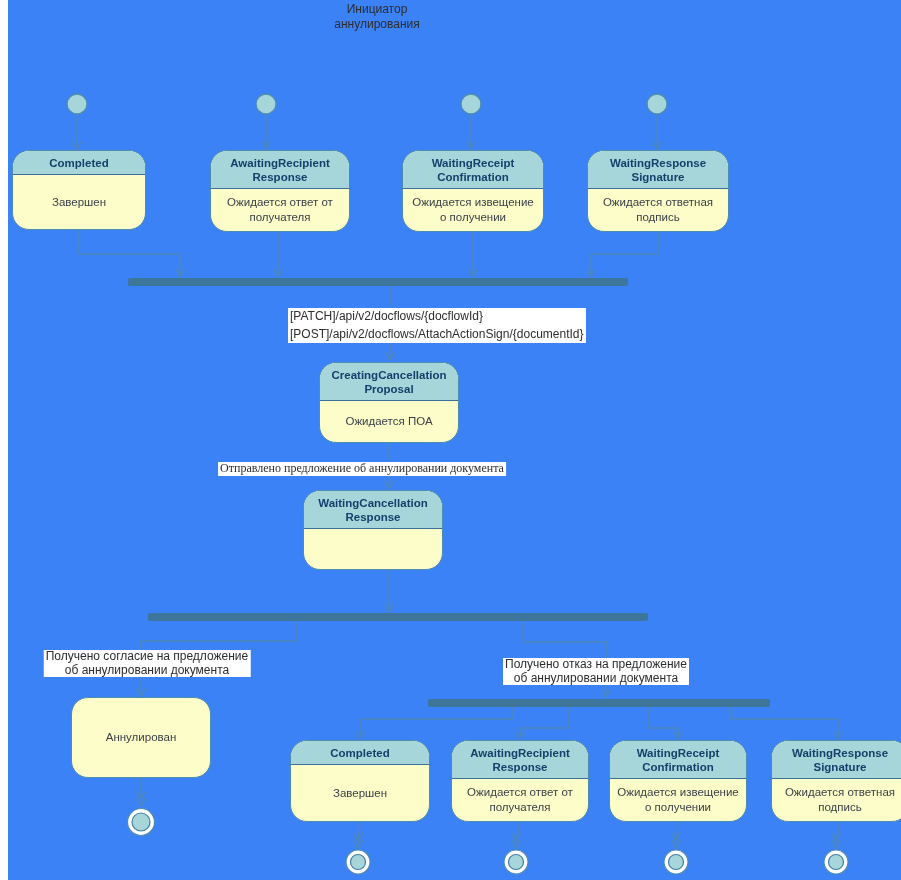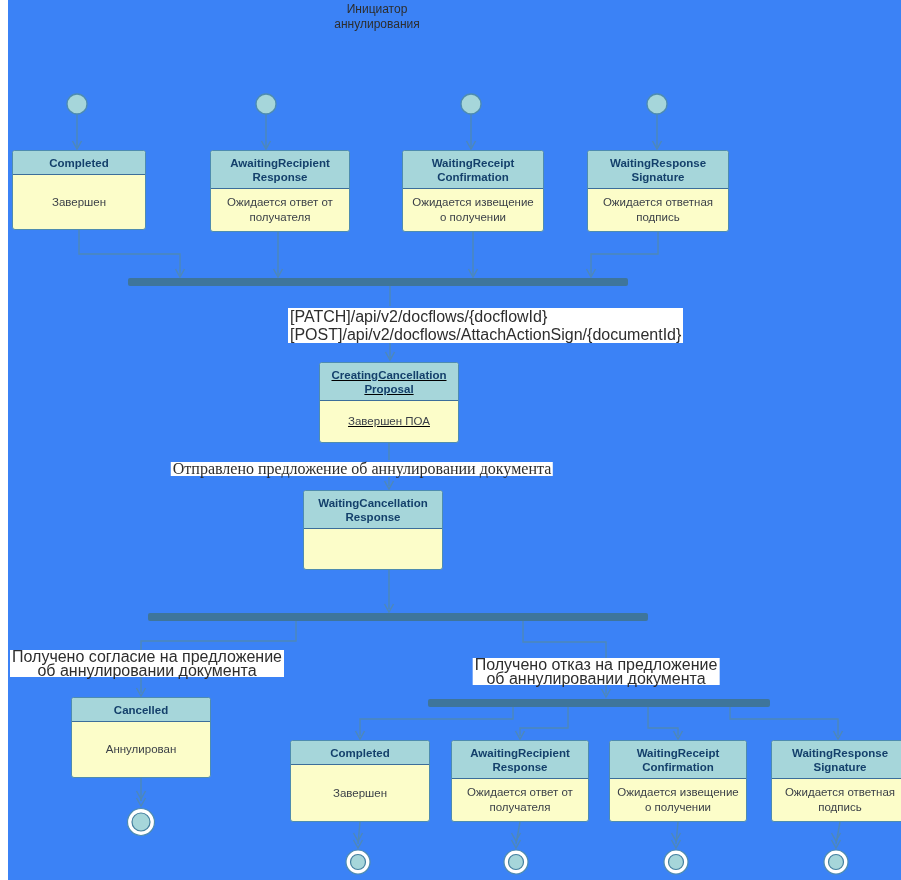--- a/index.html
+++ b/index.html
@@ -9,45 +9,45 @@
   }
   svg.layer{position:absolute;left:0;top:0;}
   .edge path{stroke:#4e88b8;stroke-width:1.4;fill:none;}
   .bar{fill:#3e759b;}
   .initial{fill:#a6d6da;stroke:#4e8cb0;stroke-width:1.3;}
   .final-outer{fill:#ffffff;stroke:#4e8cb0;stroke-width:1.2;}
   .final-inner{fill:#a6d6da;stroke:#45809f;stroke-width:1.2;}
 
   .state{
     position:absolute;display:flex;flex-direction:column;box-sizing:border-box;
-    border:1.4px solid #4e8cb0;border-radius:3px;background:#fcfdc9;overflow:hidden;
+    border:1.4px solid #4e8cb0;border-radius:17px;background:#fcfdc9;overflow:hidden;
   }
   .state-header{
     background:#a6d6da;color:#14406b;font-weight:bold;font-size:11.5px;line-height:14px;
     text-align:center;padding:5px 4px 4px 4px;border-bottom:1.4px solid #3c6e9a;white-space:pre-line;
   }
   .state-body{
     flex:1;display:flex;align-items:center;justify-content:center;text-align:center;
     font-size:11.5px;line-height:15px;color:#3a3f47;white-space:pre-line;padding:4px 6px;
   }
 
-  .elabel{position:absolute;font-size:16px;line-height:13.5px;color:#2d2d2d;background:#ffffff;padding:0 2px;}
+  .elabel{position:absolute;font-size:12px;line-height:13.5px;color:#2d2d2d;background:#ffffff;padding:0 2px;}
   .center{transform:translateX(-50%);text-align:center;white-space:pre-line;}
   .api-line{line-height:17.5px;white-space:nowrap;}
 
   #title{
     position:absolute;left:369px;top:2px;transform:translateX(-50%);
     font-size:12px;line-height:15px;color:#2d2d2d;text-align:center;white-space:pre-line;
   }
 
   #st-t1{left:4px;top:150px;width:134px;height:80px;}
   #st-t2{left:202px;top:150px;width:140px;height:82px;}
   #st-t3{left:394px;top:150px;width:142px;height:82px;}
   #st-t4{left:579px;top:150px;width:142px;height:82px;}
-  #st-ccp{left:311px;top:362px;width:140px;height:81px;text-decoration:underline;}
+  #st-ccp{left:311px;top:362px;width:140px;height:81px;}
   #st-wcr{left:295px;top:490px;width:140px;height:80px;}
   #st-can{left:63px;top:697px;width:140px;height:81px;}
   #st-b1{left:282px;top:740px;width:140px;height:82px;}
   #st-b2{left:443px;top:740px;width:138px;height:82px;}
   #st-b3{left:601px;top:740px;width:138px;height:82px;}
   #st-b4{left:763px;top:740px;width:138px;height:82px;}
 
   #lbl-api{left:280px;top:308px;}
   #lbl-sent{left:354px;top:462px;transform:translateX(-50%);white-space:nowrap;font-family:Liberation Serif, serif;}
   #lbl-agree{left:139px;top:650px;}
@@ -220,29 +220,28 @@
   <div class="state" id="st-t4">
     <div class="state-header">WaitingResponse
 Signature</div>
     <div class="state-body">Ожидается ответная
 подпись</div>
   </div>
 
   <div class="state" id="st-ccp">
     <div class="state-header">CreatingCancellation
 Proposal</div>
-    <div class="state-body">Завершен ПОА</div>
+    <div class="state-body">Ожидается ПОА</div>
   </div>
   <div class="state" id="st-wcr">
     <div class="state-header">WaitingCancellation
 Response</div>
   </div>
 
   <div class="state" id="st-can">
-    <div class="state-header">Cancelled</div>
     <div class="state-body">Аннулирован</div>
   </div>
 
   <div class="state" id="st-b1">
     <div class="state-header">Completed</div>
     <div class="state-body">Завершен</div>
   </div>
   <div class="state" id="st-b2">
     <div class="state-header">AwaitingRecipient
 Response</div>

